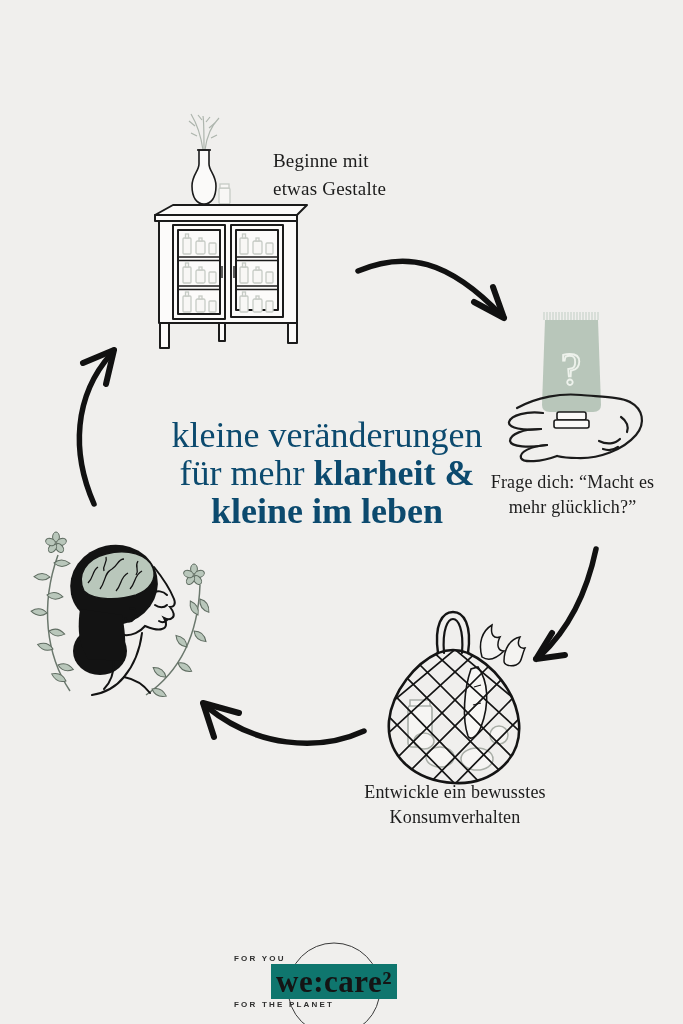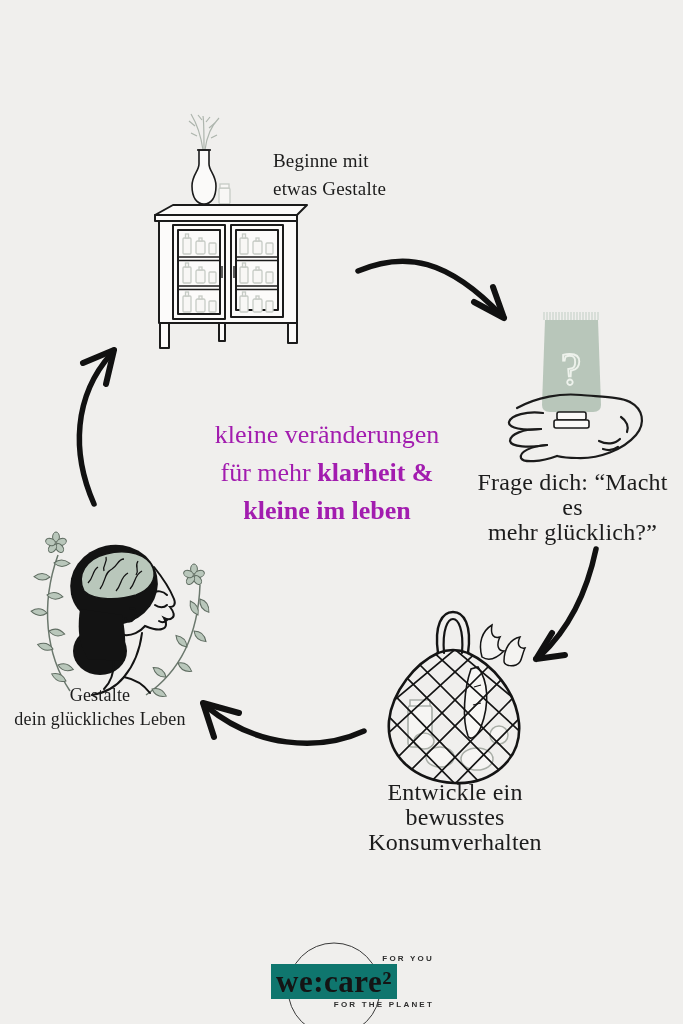--- a/index.html
+++ b/index.html
@@ -4,31 +4,31 @@
 <style>
   html,body{margin:0;padding:0;}
   .poster{
     position:relative; width:683px; height:1024px;
     background:#f0efed; overflow:hidden;
     font-family:"Liberation Serif","DejaVu Serif",serif;
     color:#1c1c1c;
   }
   .arrows{position:absolute;left:0;top:0;pointer-events:none;}
   .illus{position:absolute;margin:0;}
-  .label{position:absolute;font-size:24px;line-height:25px;letter-spacing:.2px;}
+  .label{position:absolute;font-size:18px;line-height:25px;letter-spacing:.2px;}
   .label.center{text-align:center;}
   .headline{
     position:absolute;left:142px;top:416px;width:370px;
-    text-align:center;font-size:26px;line-height:38px;color:#a21caf;
+    text-align:center;font-size:36px;line-height:38px;color:#0c4a6e;
   }
   .headline strong{font-weight:700;}
   .logo{position:absolute;left:234px;top:942px;width:200px;height:94px;}
   .logo-circle{position:absolute;left:53px;top:0;}
   .logo-top,.logo-bottom{
-    position:absolute;width:100%;text-align:right;
+    position:absolute;width:100%;text-align:left;
     font-family:"Liberation Sans","DejaVu Sans",sans-serif;
     font-size:8px;letter-spacing:2.2px;color:#2e2e2e;font-weight:600;
   }
   .logo-top{top:12px;}
   .logo-bottom{top:58px;}
   .logo-word{
     position:absolute;top:22px;width:100%;text-align:center;
     font-size:31px;font-weight:700;color:#141414;letter-spacing:.5px;
   }
   .logo-word span{background:#0f766e;padding:0 5px;}
@@ -256,24 +256,20 @@
         <path d="M126,72 C131,69 137,70 141,74"></path>
         <path d="M129,84 C133,87 138,87 141,84"></path>
         <path d="M133,100 C136,102 139,101 141,99"></path>
         <path d="M104,88 C110,86 112,92 108,98 C105,102 100,101 99,97"></path>
         <path d="M116,112 C114,128 108,144 98,156 C90,166 78,172 66,174"></path>
         <path d="M88,140 C88,152 84,162 78,168"></path>
         <path d="M98,156 C108,158 118,164 124,172"></path>
       </g>
     </svg>
   </figure>
-  <div class="label center" style="left:0px;top:683px;width:200px;font-size:18px;line-height:24px;">
-    <div>Gestalte</div>
-    <div>dein glückliches Leben</div>
-  </div>
 
   <div class="headline">
     <div>kleine veränderungen</div>
     <div><span>für mehr </span><strong>klarheit &amp;</strong></div>
     <div><strong>kleine im leben</strong></div>
   </div>
 
   <div class="logo">
     <svg class="logo-circle" width="94" height="94" viewBox="0 0 94 94">
       <circle cx="47" cy="47" r="46" fill="none" stroke="#3a3a3a" stroke-width="1"></circle>

